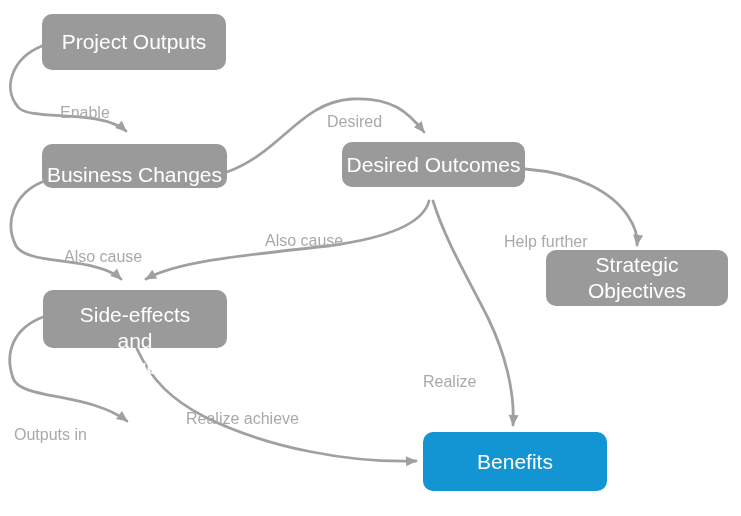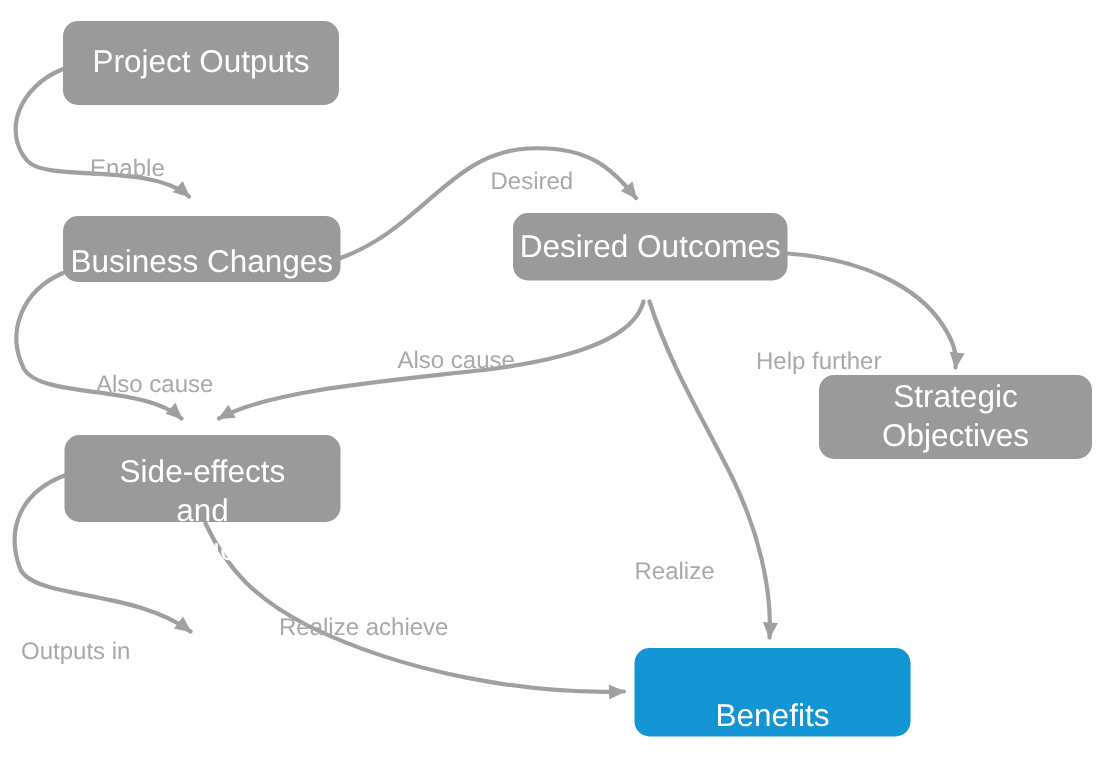--- a/index.html
+++ b/index.html
@@ -40,21 +40,21 @@
   .node .node-label { display: inline-block; }
 
   #n-project     { left: 42px;  top: 14px;  width: 184px; height: 56px; }
   #n-business    { left: 42px;  top: 144px; width: 185px; height: 44px; align-items: flex-end; }
   #n-desired     { left: 342px; top: 142px; width: 183px; height: 45px; }
   #n-strategic   { left: 546px; top: 250px; width: 182px; height: 56px; align-items: center; }
   #n-strategic .node-label { width: 112px; }
   #n-side        { left: 43px;  top: 290px; width: 184px; height: 58px; }
   #n-side .node-label { width: 148px; margin-top: 44px; }
   #n-disbenefits { left: 43px;  top: 433px; width: 185px; height: 59px; }
-  #n-benefits    { left: 423px; top: 432px; width: 184px; height: 59px; align-items: flex-end; }
+  #n-benefits    { left: 423px; top: 432px; width: 184px; height: 59px; }
 
   .edge-label {
     position: absolute;
     z-index: 3;
     color: var(--label, #a9a9a9);
     font-size: 16px;
     white-space: nowrap;
     margin-top: 28px;
   }
   #l-enable         { left: 60px;  top: 76px; }

